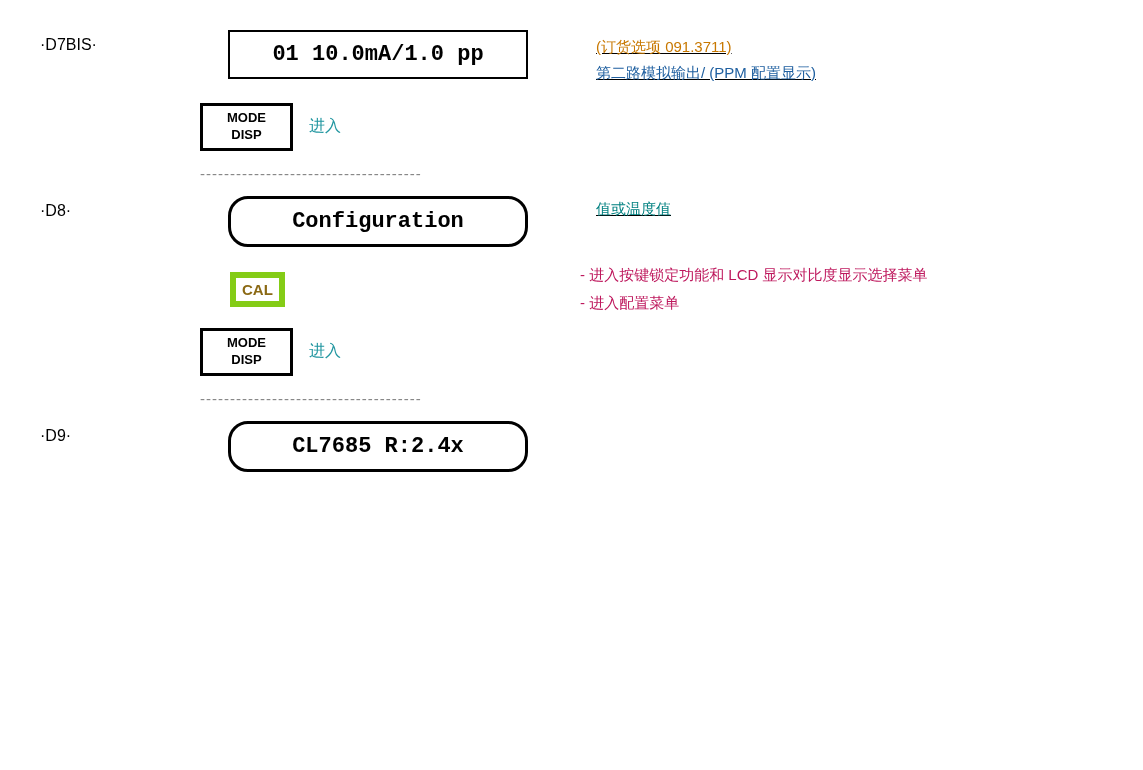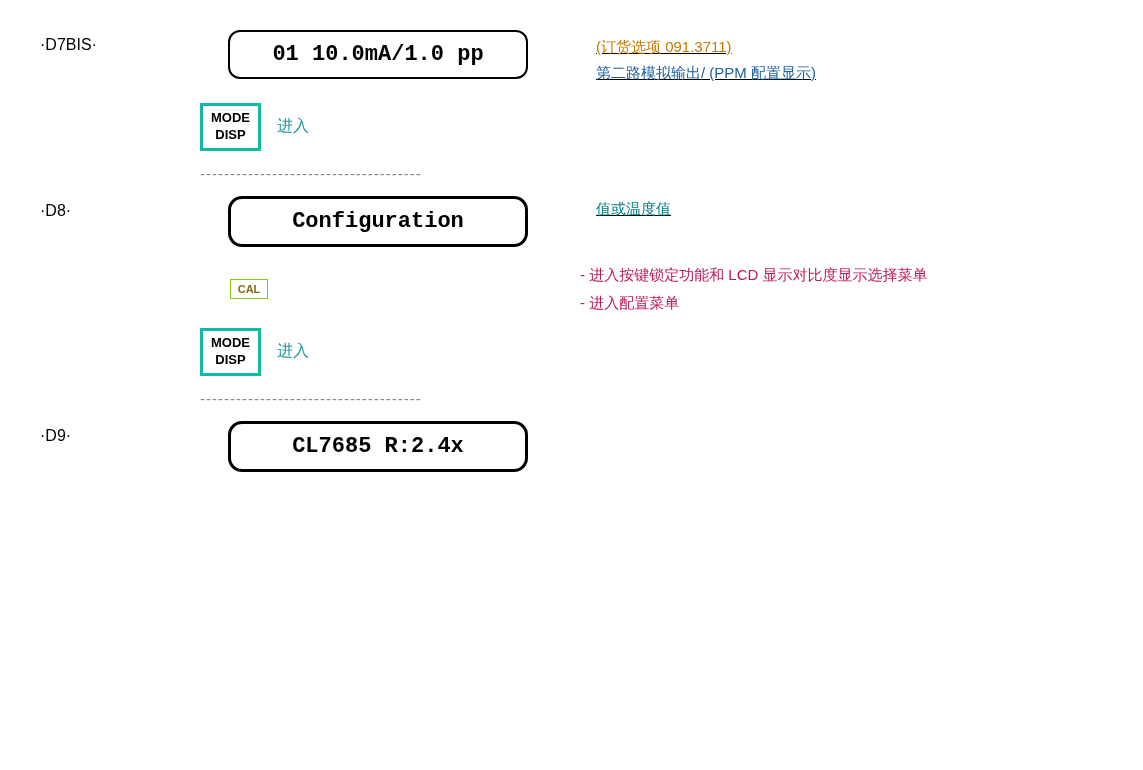--- a/index.html
+++ b/index.html
@@ -44,53 +44,53 @@
     .desc-col {
       flex: 1;
       padding-left: 40px;
       padding-top: 4px;
       text-decoration: underline;
     }
 
     
     .display-box {
       border: 2px solid #000;
-      border-radius: 12px;
+      border-radius: 0;
       padding: 10px 30px;
       font-family: 'Courier New', Courier, monospace;
       font-size: 22px;
       font-weight: bold;
       color: #000;
       text-align: center;
       min-width: 300px;
     }
 
     .display-box.thick {
       border-width: 3px;
-      border-radius: 14px;
+      border-radius: 20px;
     }
 
     
     .mode-disp-btn {
-      border: 3px solid #14b8a6;
-      padding: 4px 8px;
+      border: 3px solid #000000;
+      padding: 4px 24px;
       display: inline-block;
       text-align: center;
       font-weight: bold;
       font-size: 13px;
       line-height: 1.3;
       min-width: 52px;
     }
 
     
     .cal-btn {
-      border: 1px solid #84cc16;
+      border: 6px solid #84cc16;
       padding: 3px 6px;
       display: inline-block;
-      font-size: 11px;
+      font-size: 15px;
       font-weight: bold;
       color: #8B6914;
       min-width: 38px;
       text-align: center;
     }
 
     
     .enter-text {
       color: #2196a0;
       font-size: 16px;

